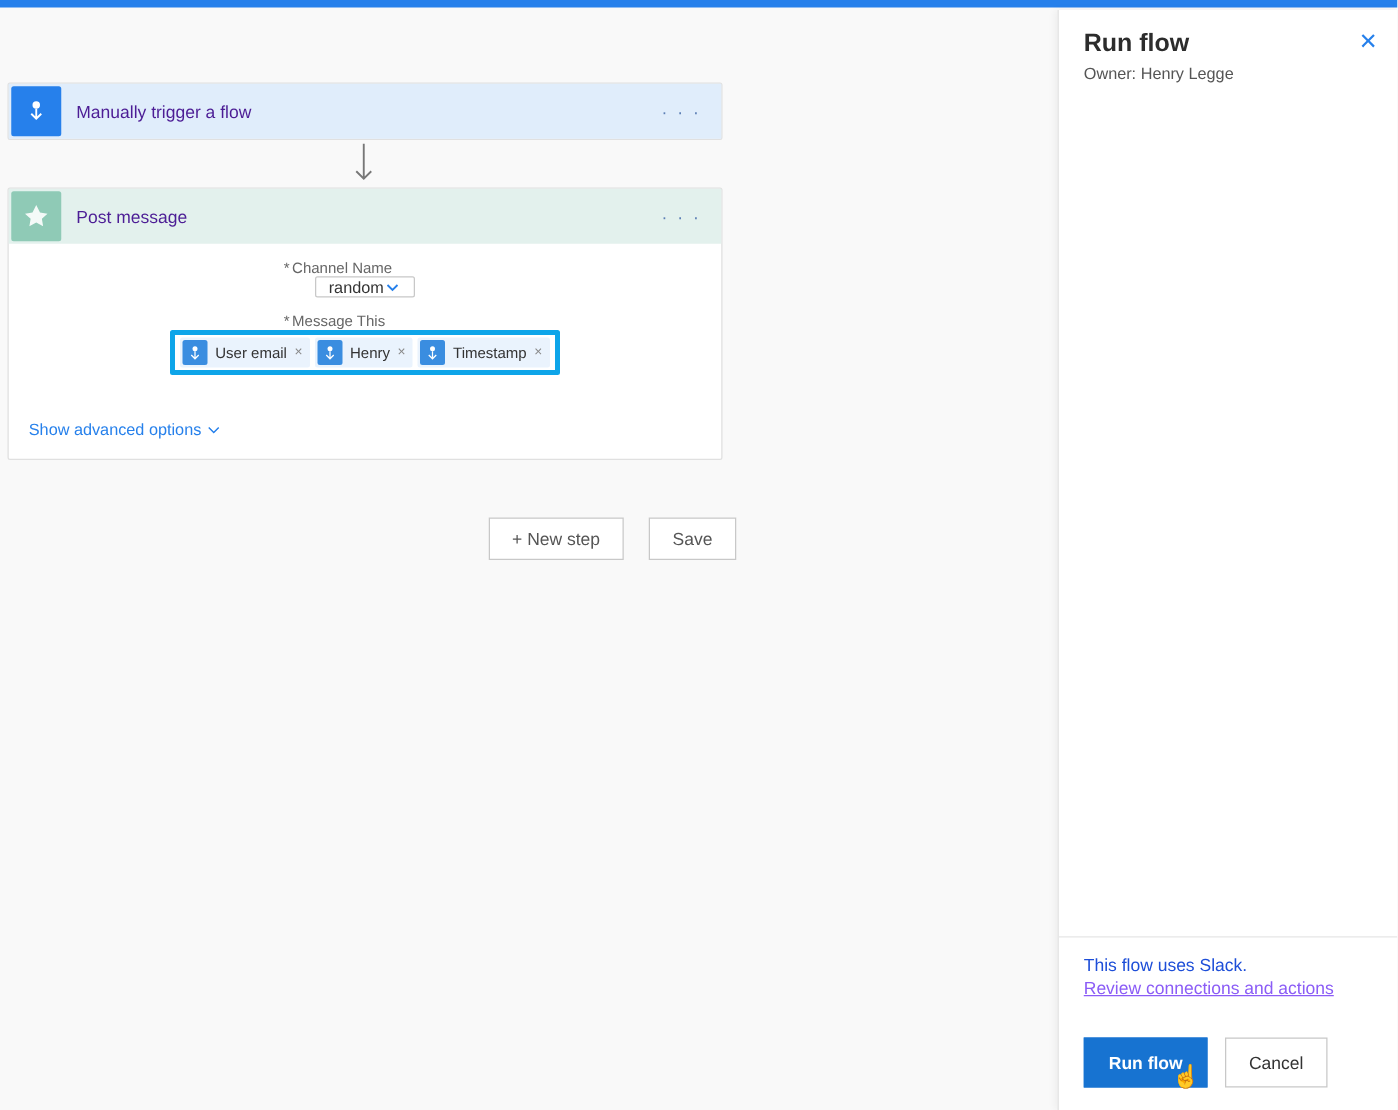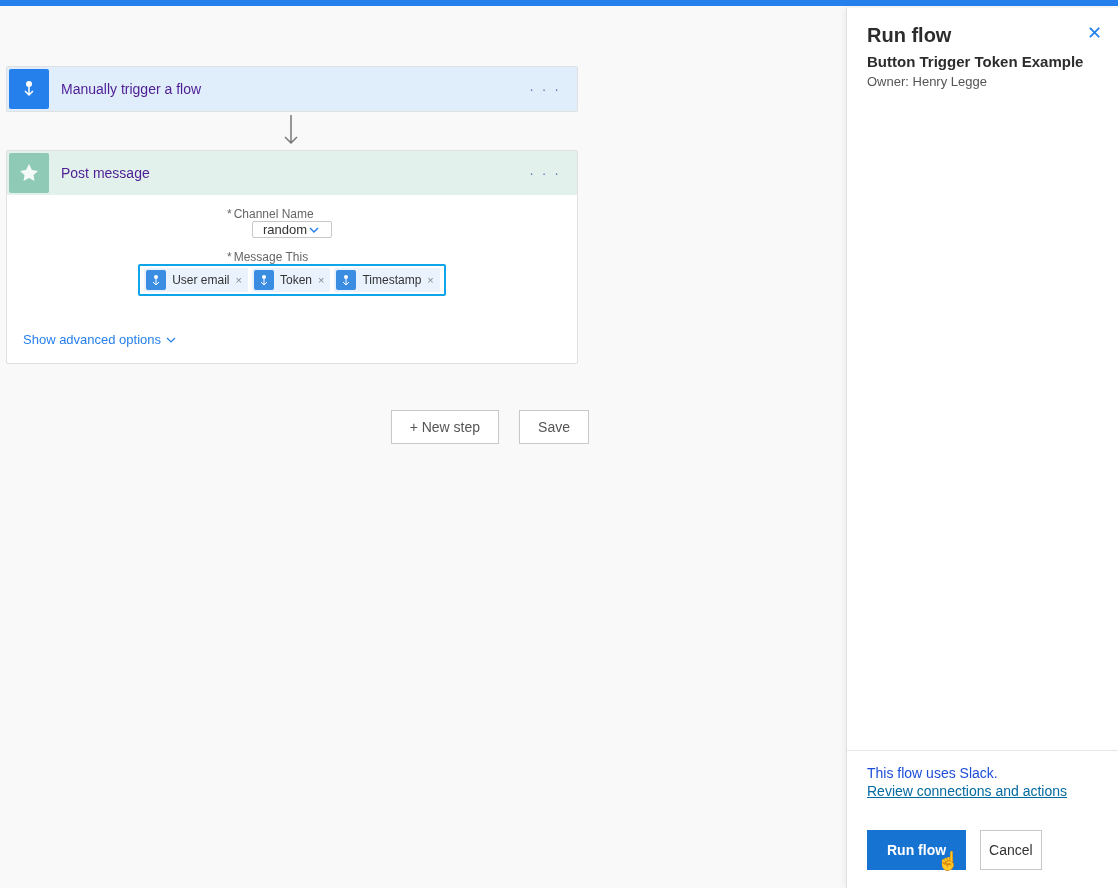--- a/index.html
+++ b/index.html
@@ -15,40 +15,40 @@
   .action-icon { background: #8fcab6; }
   .card-title { flex: 1; padding-left: 10px; color: #4c1d95; font-size: 14px; }
   .ellipsis { color: #5c7fb5; letter-spacing: 2px; font-size: 14px; cursor: pointer; padding: 0 6px; user-select: none; }
   .arrow-down { width: 570px; display: flex; justify-content: center; align-items: center; height: 38px; }
   .card-body { padding: 12px 14px 14px 14px; }
   .row { display: flex; align-items: center; margin-bottom: 12px; flex-direction: column; }
   .row-label { width: 130px; font-size: 12px; color: #666; }
   .row-label::before { content: "*"; color: #666; margin-right: 2px; }
   .dropdown { flex: 1; height: 32px; border: 1px solid #c8c8c8; border-radius: 2px; display: flex; align-items: center; padding: 0 10px; background: #fff; justify-content: space-between; font-size: 13px; color: #333; cursor: pointer; }
   .chevron { color: #2680eb; }
-  .token-field { flex: 1; min-height: 32px; border: 2px solid #0ea5e9; border-radius: 2px; display: flex; align-items: center; padding: 2px 4px; gap: 4px; background: #fff; flex-wrap: wrap; }
+  .token-field { flex: 1; min-height: 32px; border: 4px solid #0ea5e9; border-radius: 2px; display: flex; align-items: center; padding: 2px 4px; gap: 4px; background: #fff; flex-wrap: wrap; }
   .token { display: flex; align-items: center; background: #eaf3fd; border-radius: 2px; height: 24px; padding-right: 6px; font-size: 12px; color: #333; }
   .token-icon { width: 20px; height: 20px; background: #3a8de0; display: flex; align-items: center; justify-content: center; margin: 2px 6px 2px 2px; border-radius: 2px; }
   .token-remove { margin-left: 6px; color: #888; cursor: pointer; font-size: 11px; }
   .adv-options { font-size: 13px; color: #2680eb; padding: 10px 16px 16px 16px; cursor: pointer; display: flex; align-items: center; gap: 4px; }
   .bottom-buttons { width: 583px; display: flex; justify-content: flex-end; gap: 20px; margin-top: 46px; }
   .btn-outline { border: 1px solid #c8c8c8; background: #fff; color: #555; height: 34px; padding: 0 18px; font-size: 14px; cursor: pointer; }
   .side-panel { position: absolute; top: 8px; right: 0; width: 272px; height: 880px; background: #fff; border-left: 1px solid #e0e0e0; display: flex; flex-direction: column; box-shadow: -2px 0 6px rgba(0,0,0,0.05); }
   .panel-head { padding: 16px 20px 10px 20px; position: relative; }
   .panel-title { font-size: 20px; font-weight: 600; color: #2c2c2c; }
   .panel-sub { font-size: 15px; font-weight: 600; color: #2c2c2c; margin-top: 6px; }
   .panel-owner { font-size: 13px; color: #555; margin-top: 4px; }
   .panel-close { position: absolute; top: 14px; right: 16px; color: #2680eb; font-size: 18px; cursor: pointer; }
   .panel-spacer { flex: 1; }
   .panel-foot { border-top: 1px solid #e6e6e6; padding: 14px 20px 18px 20px; }
   .uses-text { font-size: 14px; color: #1d4ed8; }
-  .review-link { font-size: 14px; color: #0369a1; text-decoration: underline; cursor: pointer; margin-top: 2px; display: inline-block; }
+  .review-link { font-size: 14px; color: #8b5cf6; text-decoration: underline; cursor: pointer; margin-top: 2px; display: inline-block; }
   .panel-actions { display: flex; gap: 14px; margin-top: 30px; }
   .btn-primary { background: #1773d1; border: 2px solid #1773d1; color: #fff; height: 40px; padding: 0 18px; font-size: 14px; font-weight: 600; cursor: pointer; position: relative; }
-  .btn-secondary { background: #fff; border: 1px solid #c8c8c8; color: #333; height: 40px; padding: 0 8px; font-size: 14px; cursor: pointer; }
+  .btn-secondary { background: #fff; border: 1px solid #c8c8c8; color: #333; height: 40px; padding: 0 18px; font-size: 14px; cursor: pointer; }
   .cursor-hand { position: absolute; bottom: -4px; right: 4px; font-size: 18px; color: #fff; }
   svg { display: block; }
 </style>
 </head>
 <body>
 
 <div class="top-bar"></div>
 
 <div class="canvas">
 
@@ -106,21 +106,21 @@
             <span>User email</span>
             <span class="token-remove">×</span>
           </span>
           <span class="token">
             <span class="token-icon">
               <svg width="12" height="12" viewBox="0 0 12 12">
                   <circle cx="6" cy="3" r="2" fill="#fff"></circle>
                   <path d="M6 5 v5 M3 8 l3 3 3-3" stroke="#fff" stroke-width="1" fill="none"></path>
                 </svg>
             </span>
-            <span>Token</span>
+            <span>Henry</span>
             <span class="token-remove">×</span>
           </span>
           <span class="token">
             <span class="token-icon">
               <svg width="12" height="12" viewBox="0 0 12 12">
                   <circle cx="6" cy="3" r="2" fill="#fff"></circle>
                   <path d="M6 5 v5 M3 8 l3 3 3-3" stroke="#fff" stroke-width="1" fill="none"></path>
                 </svg>
             </span>
             <span>Timestamp</span>
@@ -142,21 +142,20 @@
   <div class="bottom-buttons">
     <button class="btn-outline">+ New step</button>
     <button class="btn-outline">Save</button>
   </div>
 </div>
 
 <div class="side-panel">
   <div class="panel-head">
     <div class="panel-title">Run flow</div>
     <div class="panel-close">✕</div>
-    <div class="panel-sub">Button Trigger Token Example</div>
     <div class="panel-owner">Owner: Henry Legge</div>
   </div>
   <div class="panel-spacer"></div>
   <div class="panel-foot">
     <div class="uses-text">This flow uses Slack.</div>
     <a class="review-link">Review connections and actions</a>
     <div class="panel-actions">
       <button class="btn-primary">
         <span>Run flow</span>
         <span class="cursor-hand">☝</span>

